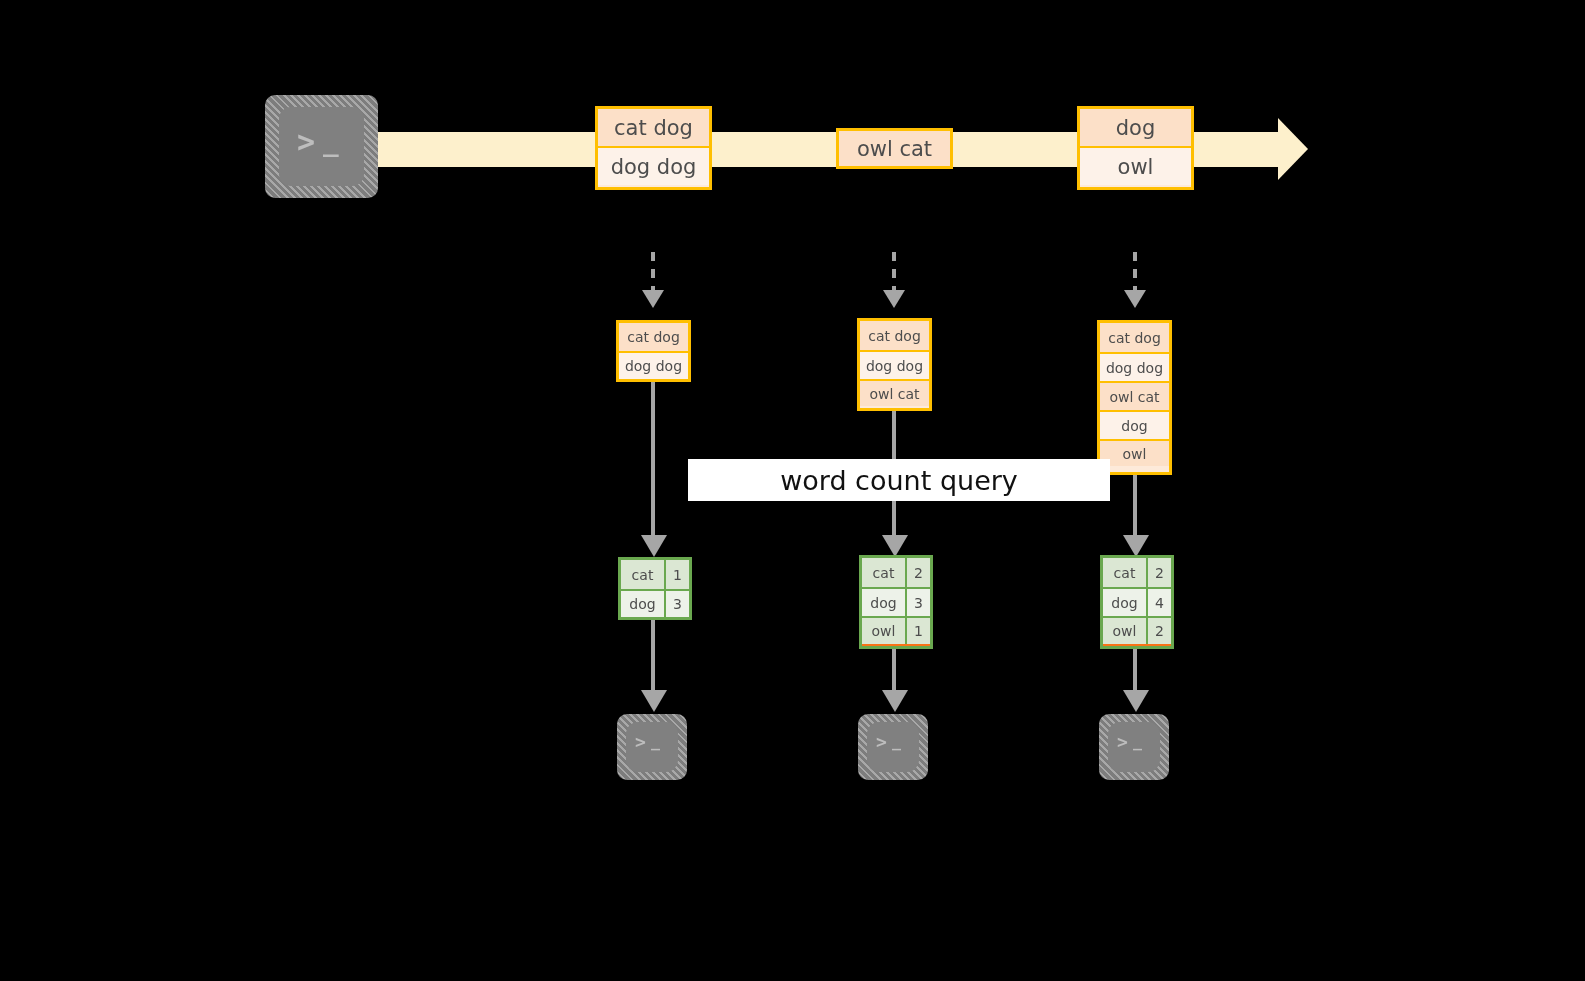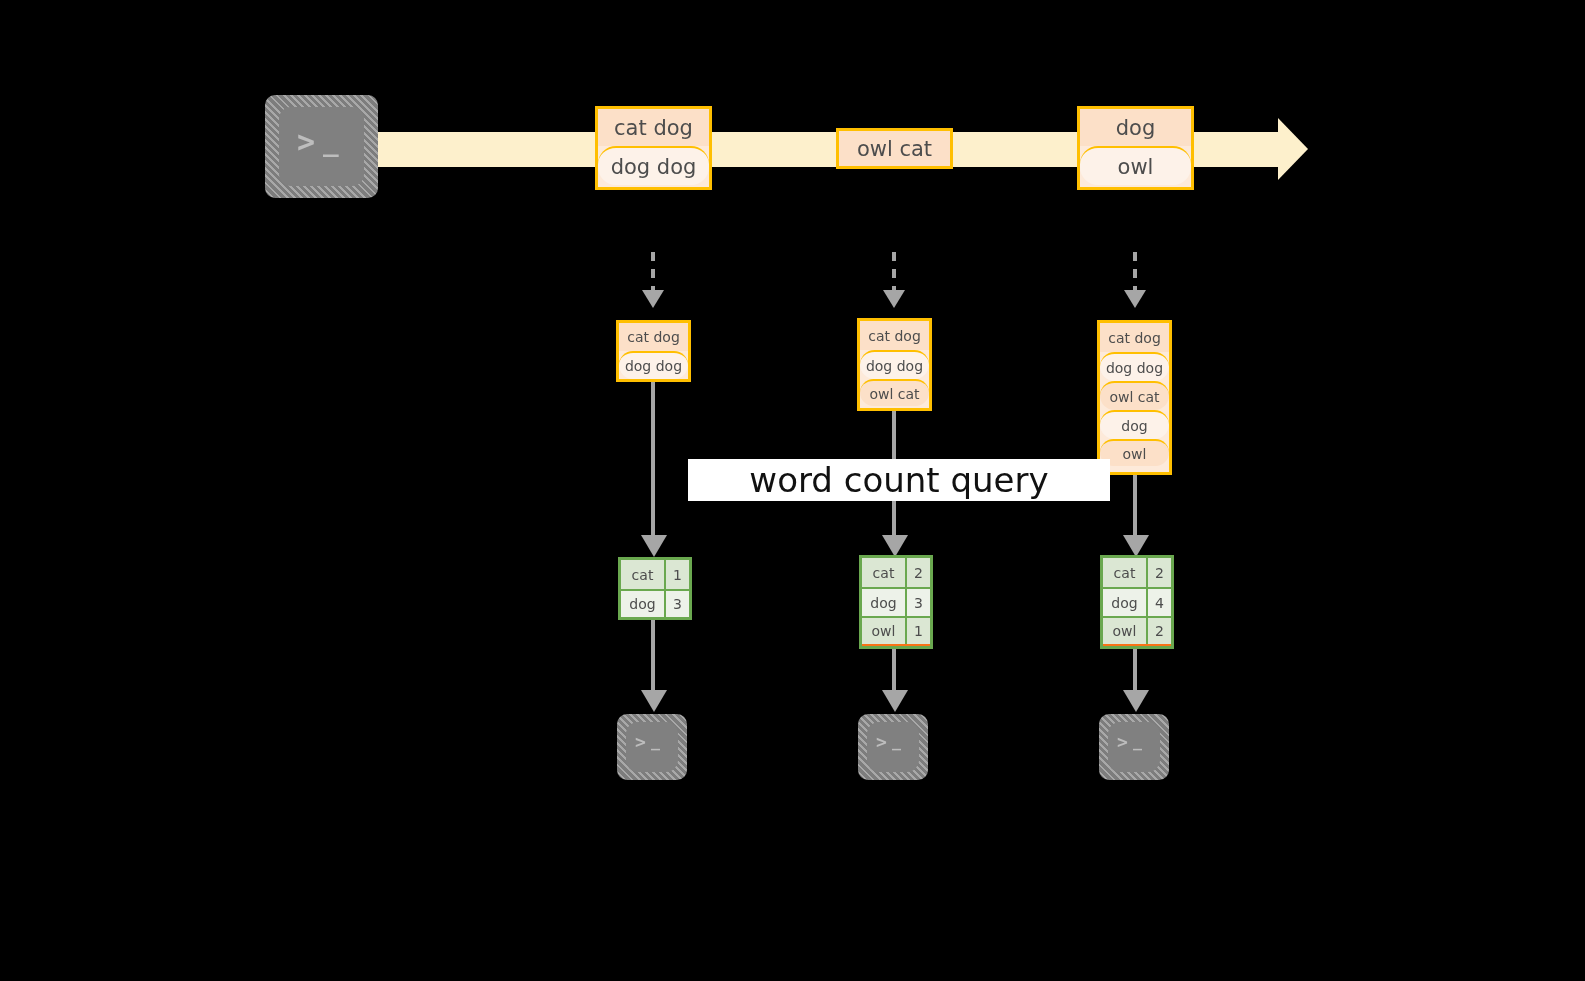--- a/index.html
+++ b/index.html
@@ -70,21 +70,21 @@
   .otable .row {
     box-sizing: border-box;
     display: flex;
     align-items: center;
     justify-content: center;
     color: #4d4d4d;
     white-space: nowrap;
   }
   .otable .row.dark  { background: #fce0c8; }
   .otable .row.light { background: #fdf2e9; }
-  .otable .row + .row { border-top: 2px solid #ffbf00; border-radius: 18px; }
+  .otable .row + .row { border-top: 2px solid #ffbf00; }
 
   
   .gtable {
     position: absolute;
     box-sizing: border-box;
     border: 3px solid #6aa84f;
     background: #f97316;
   }
   .gtable .grow {
     display: flex;
@@ -194,21 +194,21 @@
   <div class="vline" style="left:651px; top:382px; height:155px;"></div>
   <div class="vhead" style="left:641px; top:535px; border-width:22px 13px 0 13px;"></div>
 
   <div class="vline" style="left:892px; top:411px; height:126px;"></div>
   <div class="vhead" style="left:882px; top:535px; border-width:22px 13px 0 13px;"></div>
 
   <div class="vline" style="left:1133px; top:475px; height:62px;"></div>
   <div class="vhead" style="left:1123px; top:535px; border-width:22px 13px 0 13px;"></div>
 
   <div class="band" style="left:688px; top:459px; width:422px; height:42px;">
-    <span class="band-text" style="font-size:34px;">word count query</span>
+    <span class="band-text" style="font-size:27px;">word count query</span>
   </div>
 
   <div class="gtable" style="left:618px; top:557px; width:74px; height:63px;">
     <div class="grow dark" style="height:29px;">
       <div class="gcell word" style="width:45px; font-size:14px;">cat</div>
       <div class="gcell count" style="width:23px; font-size:14px;">1</div>
     </div>
     <div class="grow light" style="height:28px;">
       <div class="gcell word" style="width:45px; font-size:14px;">dog</div>
       <div class="gcell count" style="width:23px; font-size:14px;">3</div>

